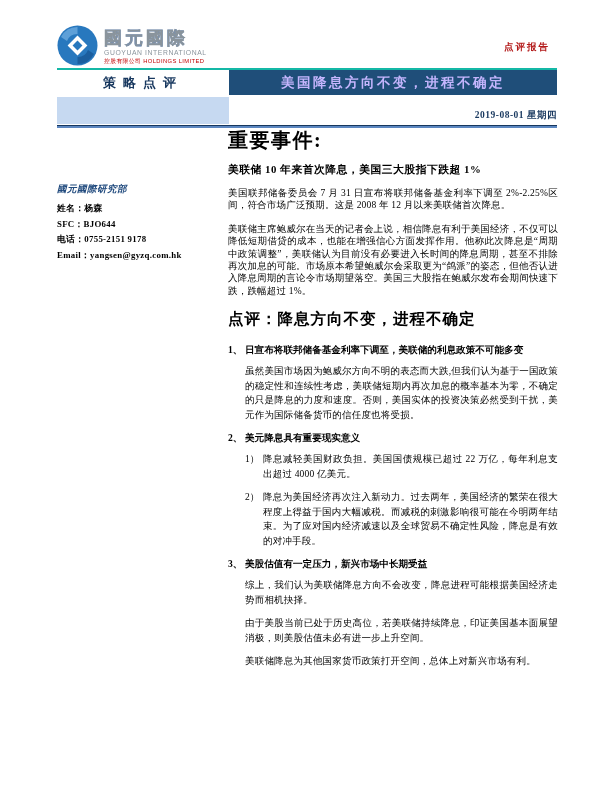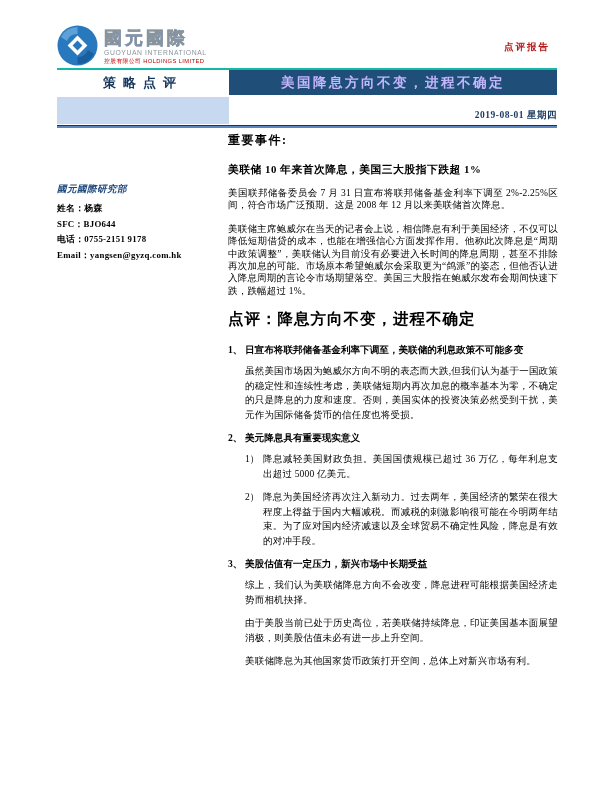--- a/index.html
+++ b/index.html
@@ -46,21 +46,21 @@
           background:linear-gradient(#17375e 34%, #5b86c0 34%); }
 
   
   .sidebar { position:absolute; left:57px; top:183px; width:168px; }
   .sidebar .dept { color:#1f497d; font-weight:bold; font-style:italic; font-size:9.5px;
                    letter-spacing:0.5px; margin-bottom:5px; }
   .sidebar .line { font-size:8.8px; font-weight:bold; line-height:15.5px; letter-spacing:0.3px; }
 
   
   .main { position:absolute; left:228px; top:130px; width:330px; }
-  .h1 { font-size:12px; font-weight:bold; letter-spacing:1.5px; line-height:20px; margin-bottom:12px; }
+  .h1 { font-size:20px; font-weight:bold; letter-spacing:1.5px; line-height:20px; margin-bottom:12px; }
   .headline { font-size:10.8px; font-weight:bold; letter-spacing:0.5px; line-height:14px; margin-bottom:11px; }
   .para { font-size:9.5px; line-height:12.4px; text-align:justify; letter-spacing:0.2px; margin-bottom:11px; }
   .h2 { font-size:15.5px; font-weight:bold; letter-spacing:1px; line-height:22px; margin:6px 0 13px 0; }
 
   .point { margin-bottom:4px; }
   .point-title { display:flex; font-size:9.6px; font-weight:bold; line-height:14px; margin-bottom:7px; }
   .point-num { flex:0 0 17px; }
   .point-body { padding-left:17px; }
   .point-body .para { line-height:14.5px; margin-bottom:9px; }
   .subpoint { display:flex; padding-left:17px; margin-bottom:9px; }
@@ -125,21 +125,21 @@
       </div>
     </div>
 
     <div class="point">
       <div class="point-title">
         <span class="point-num">2、</span>
         <span>美元降息具有重要现实意义</span>
       </div>
       <div class="subpoint">
         <span class="sub-num">1）</span>
-        <span class="sub-text">降息减轻美国财政负担。美国国债规模已超过 36 万亿，每年利息支出超过 5000 亿美元。</span>
+        <span class="sub-text">降息减轻美国财政负担。美国国债规模已超过 22 万亿，每年利息支出超过 4000 亿美元。</span>
       </div>
       <div class="subpoint">
         <span class="sub-num">2）</span>
         <span class="sub-text">降息为美国经济再次注入新动力。过去两年，美国经济的繁荣在很大程度上得益于国内大幅减税。而减税的刺激影响很可能在今明两年结束。为了应对国内经济减速以及全球贸易不确定性风险，降息是有效的对冲手段。</span>
       </div>
     </div>
 
     <div class="point">
       <div class="point-title">
         <span class="point-num">3、</span>

